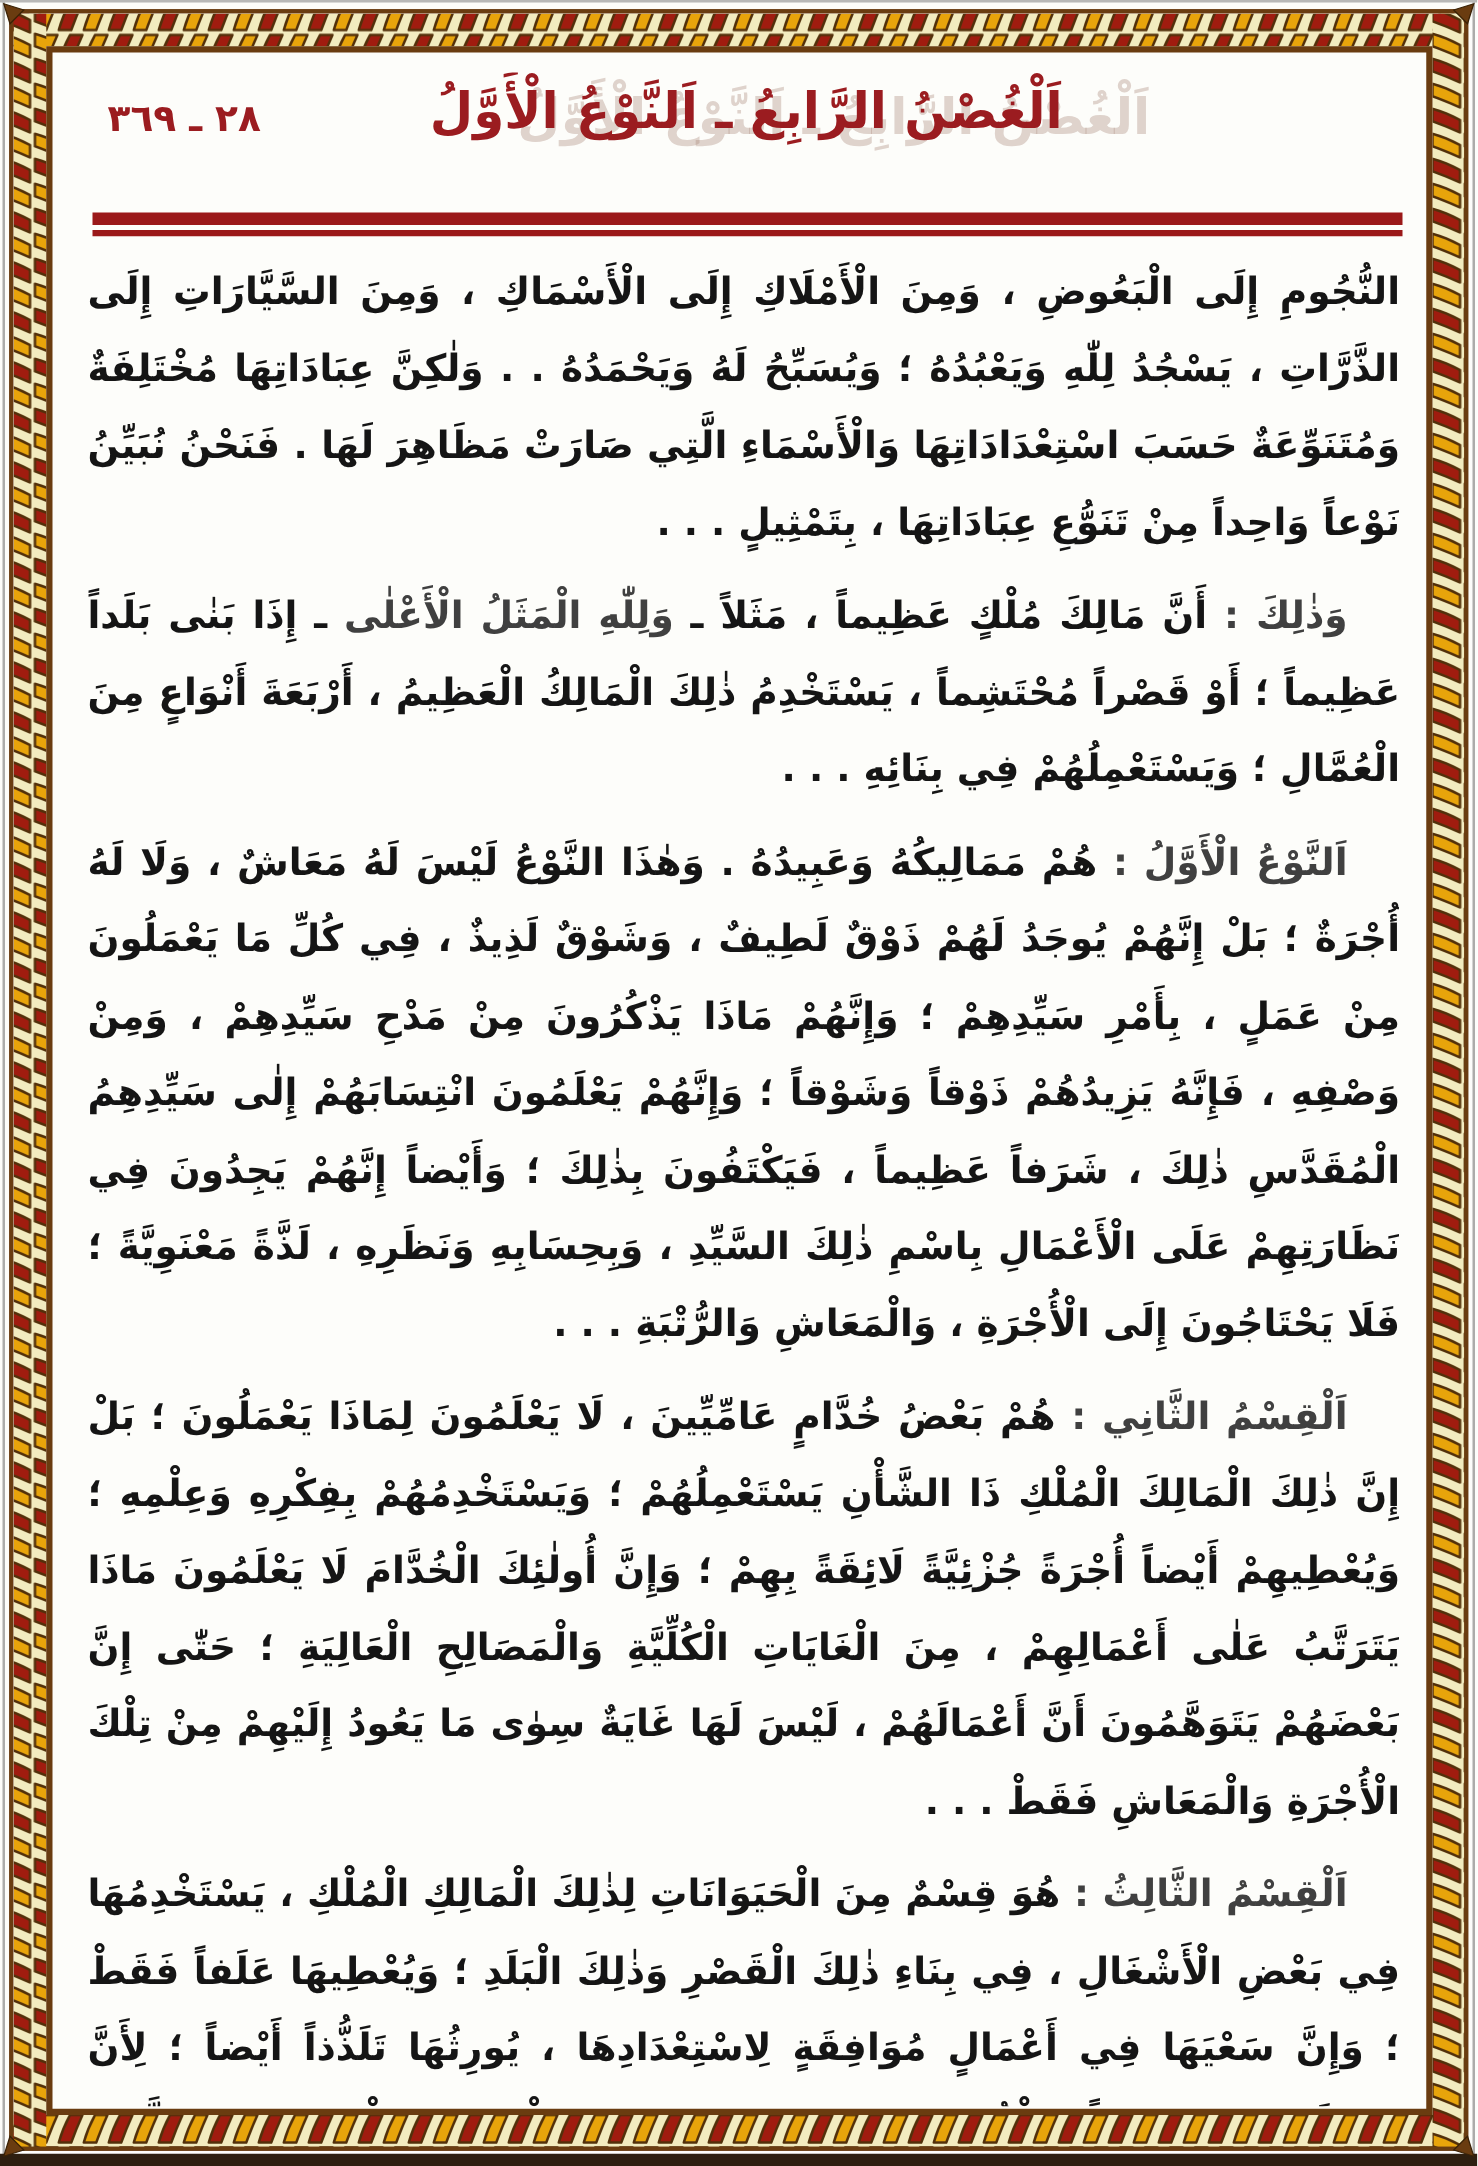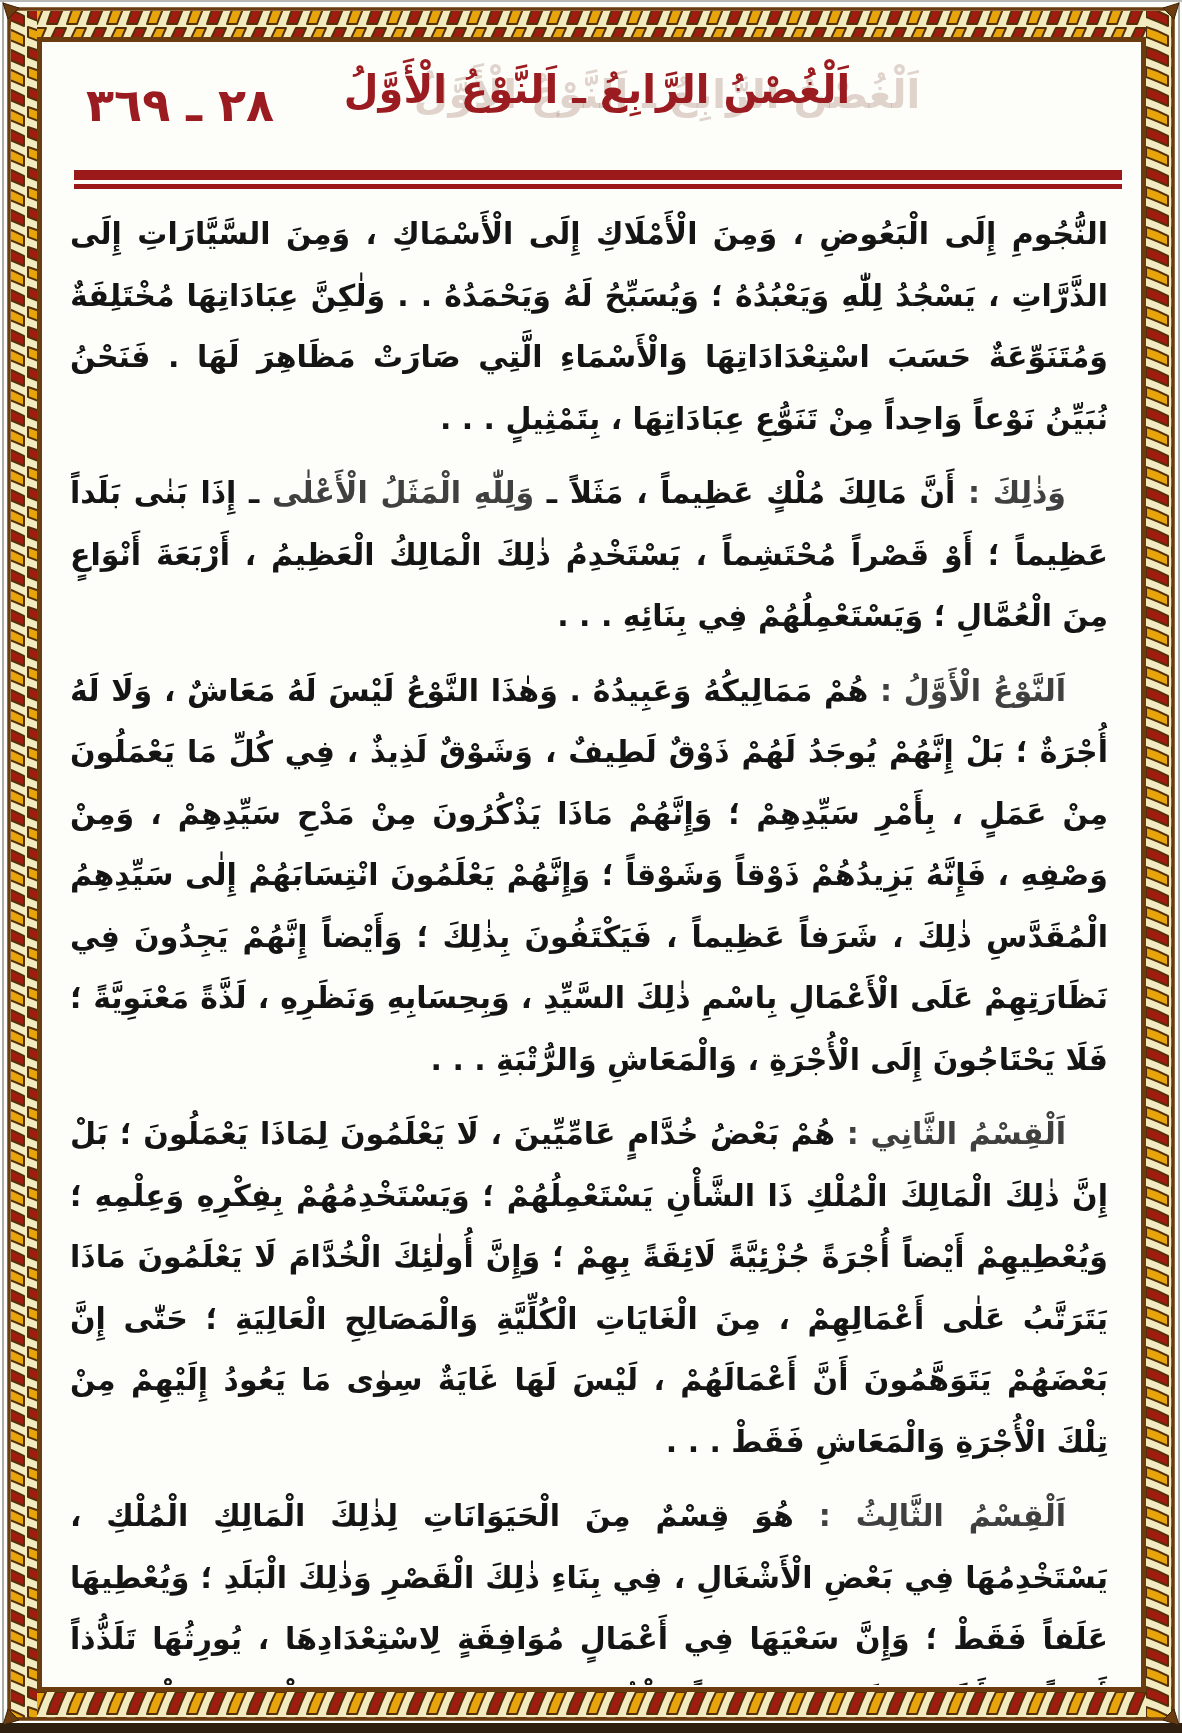--- a/index.html
+++ b/index.html
@@ -1,31 +1,31 @@
 <!DOCTYPE html>
 <html lang="ar" dir="rtl"><head>
 <meta charset="utf-8">
 <style>
   html,body{margin:0;padding:0;background:#ffffff;}
   body{width:1182px;height:1733px;font-family:"DejaVu Sans",sans-serif;}
   .page{position:relative;width:1182px;height:1733px;background:#fdfdfa;overflow:hidden;}
   svg.frame{position:absolute;left:0;top:0;width:1182px;height:1733px;}
   .content{position:absolute;left:70px;right:58px;top:58px;bottom:48px;direction:rtl;overflow:hidden;}
   .hdr{position:relative;height:108px;}
-  .page-range{position:absolute;top:20px;left:16px;font-size:46px;font-weight:bold;color:#9b1c20;letter-spacing:2px;white-space:nowrap;}
+  .page-range{position:absolute;top:20px;left:16px;font-size:30px;font-weight:bold;color:#9b1c20;letter-spacing:2px;white-space:nowrap;}
   .title-wrap{position:absolute;top:8px;left:0;right:0;text-align:center;}
   .title{position:relative;display:inline-block;font-size:40px;font-weight:bold;color:#9b1c20;white-space:nowrap;}
   .title .ghost{position:absolute;top:5px;right:-70px;color:rgba(165,130,115,0.34);z-index:0;white-space:nowrap;}
   .title .main{position:relative;z-index:1;}
   .rule{margin:4px 2px 0 4px;}
   .rule .thick{height:10px;background:#9b1919;}
   .rule .gap{height:4px;}
   .rule .thin{height:5px;background:#9b1919;}
   main{margin-top:14px;font-size:30px;font-weight:bold;color:#151515;text-align:justify;line-height:2.05;}
-  main p{margin:0 16px 13px 0;}
+  main p{margin:0 4px 13px 0;}
   main p.indent{text-indent:42px;}
   .red{color:#404040;}
 </style>
 </head>
 <body>
 
 <div class="page">
 
   <svg class="frame" viewBox="0 0 1182 1733" xmlns="http://www.w3.org/2000/svg" aria-hidden="true">
     <defs>

